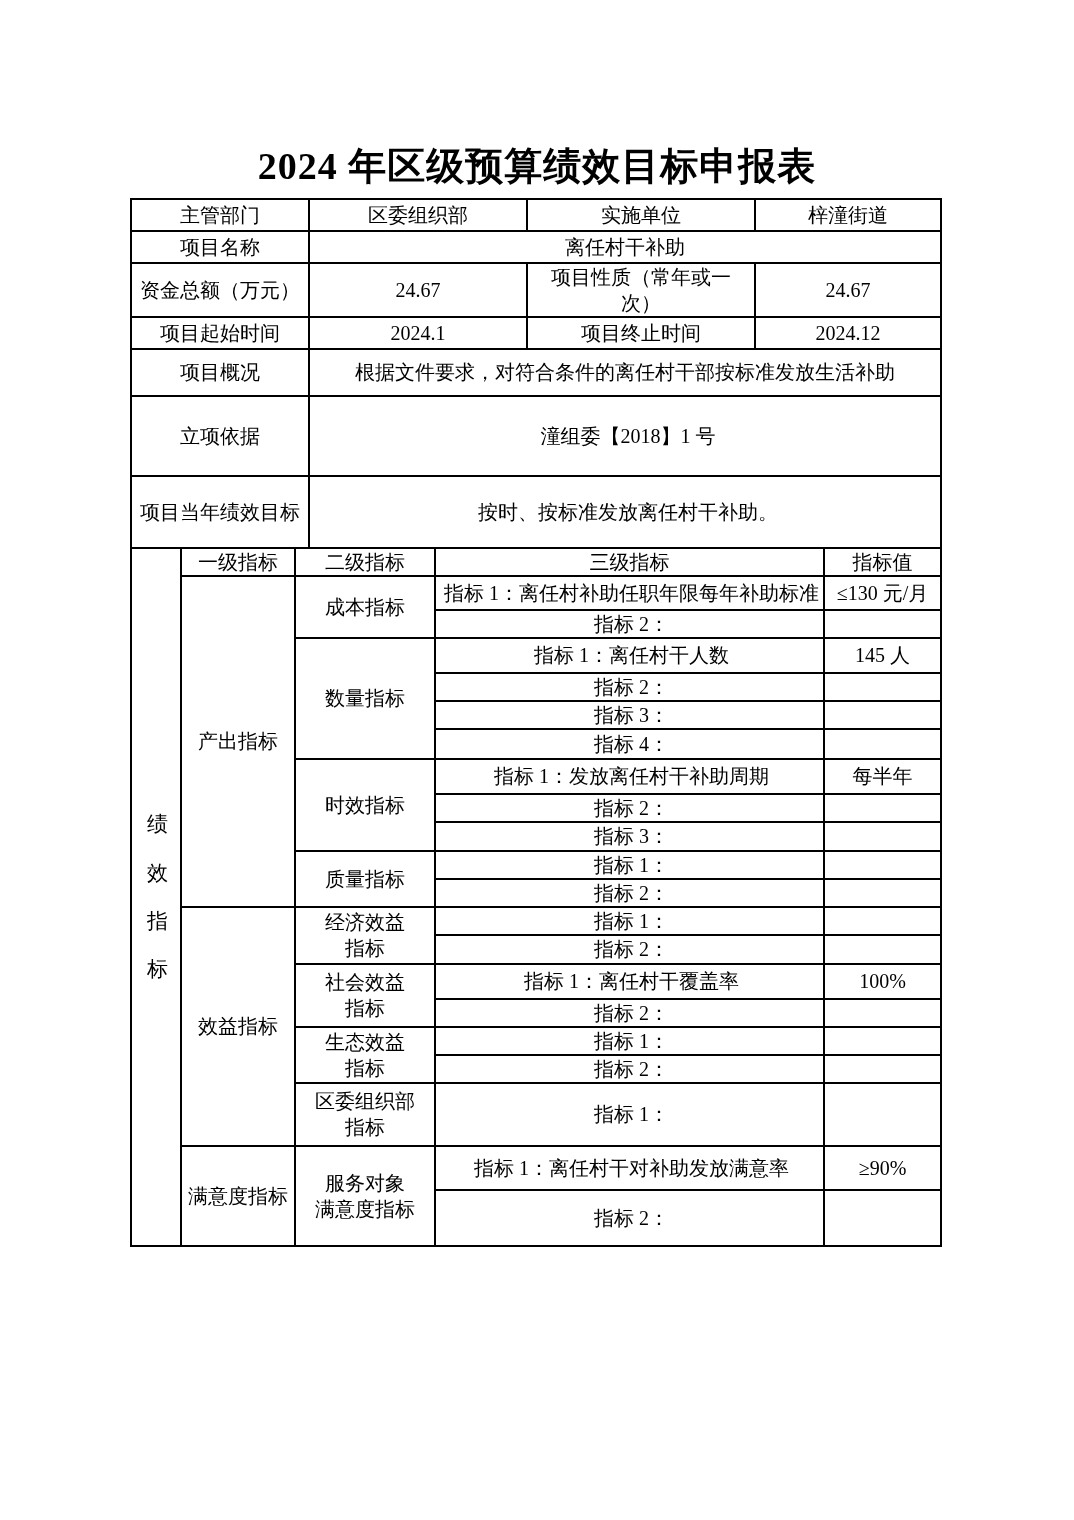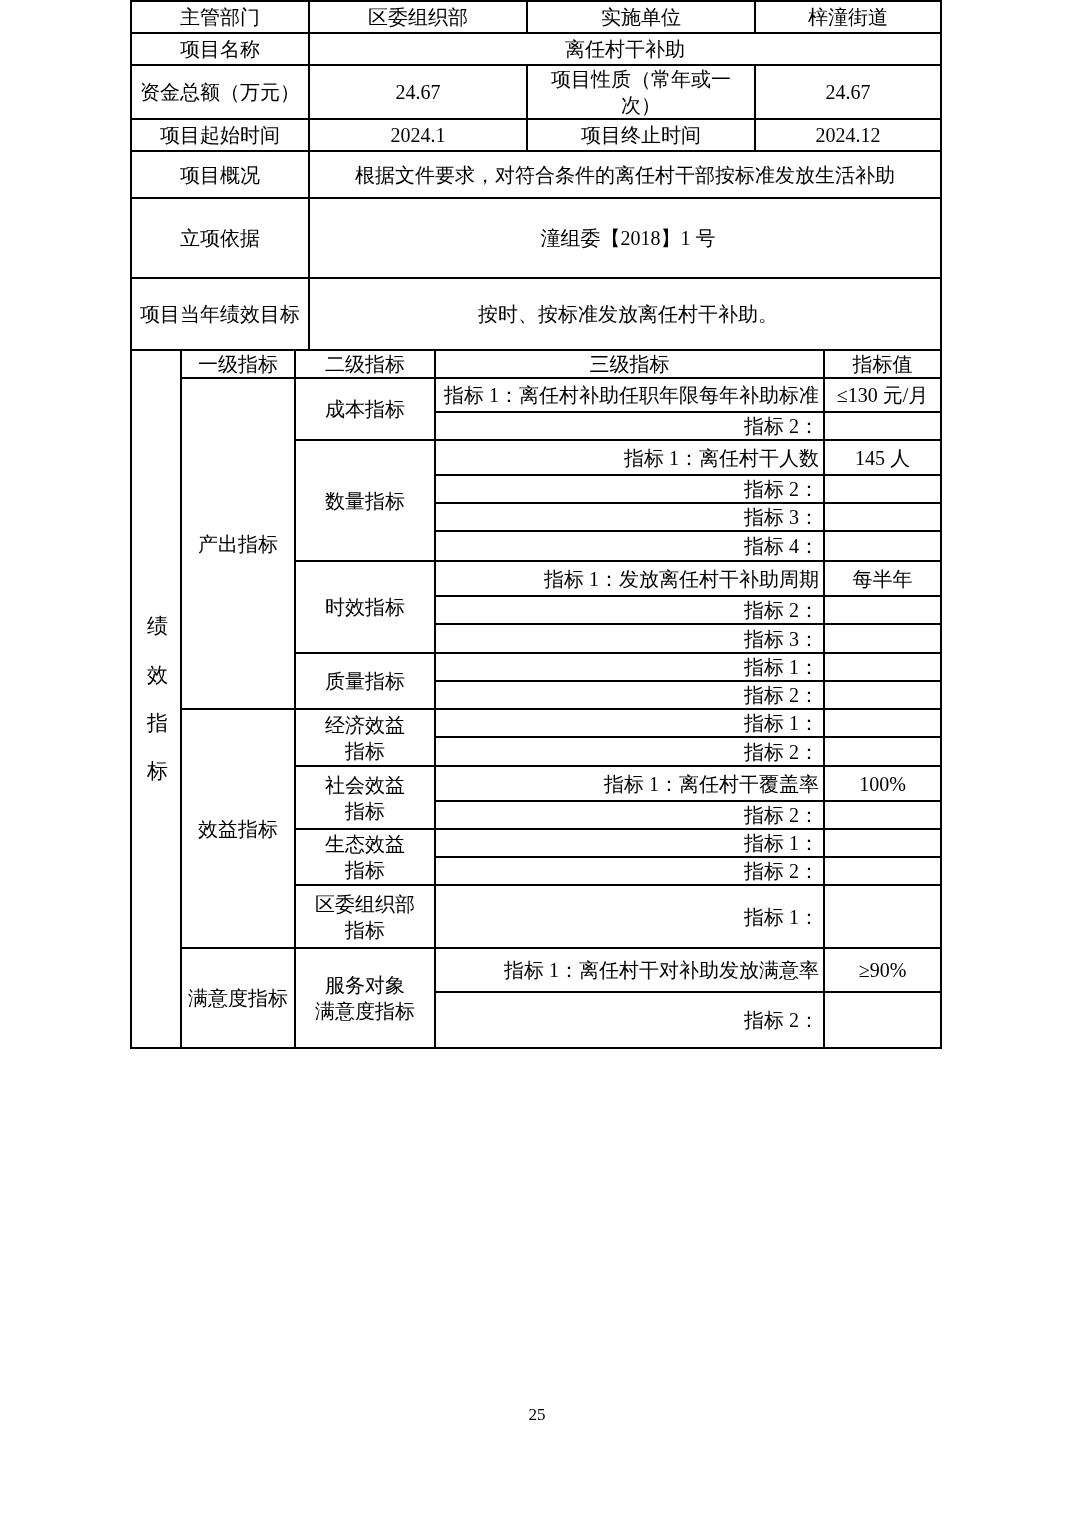--- a/index.html
+++ b/index.html
@@ -35,21 +35,21 @@
   table.indicators { margin-top:-2px; }
   td {
     border:2px solid #000;
     text-align:center;
     vertical-align:middle;
     padding:0 4px;
     overflow:hidden;
     line-height:1.3;
   }
   td.left { text-align:center; padding-left:10px; }
-  td.l3   { text-align:right; padding-left:8px;font-family:Liberation Serif, serif; }
+  td.l3   { text-align:center; padding-left:8px;font-family:Liberation Serif, serif; }
   td.val  { text-align:center; }
   td.lvl2 { white-space:pre-line;margin-top:48px; }
   td.side { padding:0; }
   .vtext {
     display:inline-block;
     width:1.15em;
     word-break:break-all;
     line-height:2.3;
     font-size:21px;
     text-align:right;
@@ -60,20 +60,21 @@
     top:1405px;
     text-align:center;
     font-size:17px;
   }
 </style>
 </head>
 <body>
 
 <div class="page">
 
+  <h1 class="doc-title">2024 年区级预算绩效目标申报表</h1>
 
   <table class="info">
     <colgroup>
       <col style="width:178px">
         <col style="width:218px">
         <col style="width:228px">
         <col style="width:186px">
     </colgroup>
     <tbody>
       <tr style="height:32px">
@@ -233,15 +234,14 @@
         <td class="l3">指标 1：离任村干对补助发放满意率</td>
         <td class="val">≥90%</td>
       </tr>
       <tr style="height:56px">
         <td class="l3">指标 2：</td>
         <td class="val"></td>
       </tr>
     </tbody>
   </table>
 
-  <div class="page-number">25</div>
 
 </div>
 
 </body></html>

